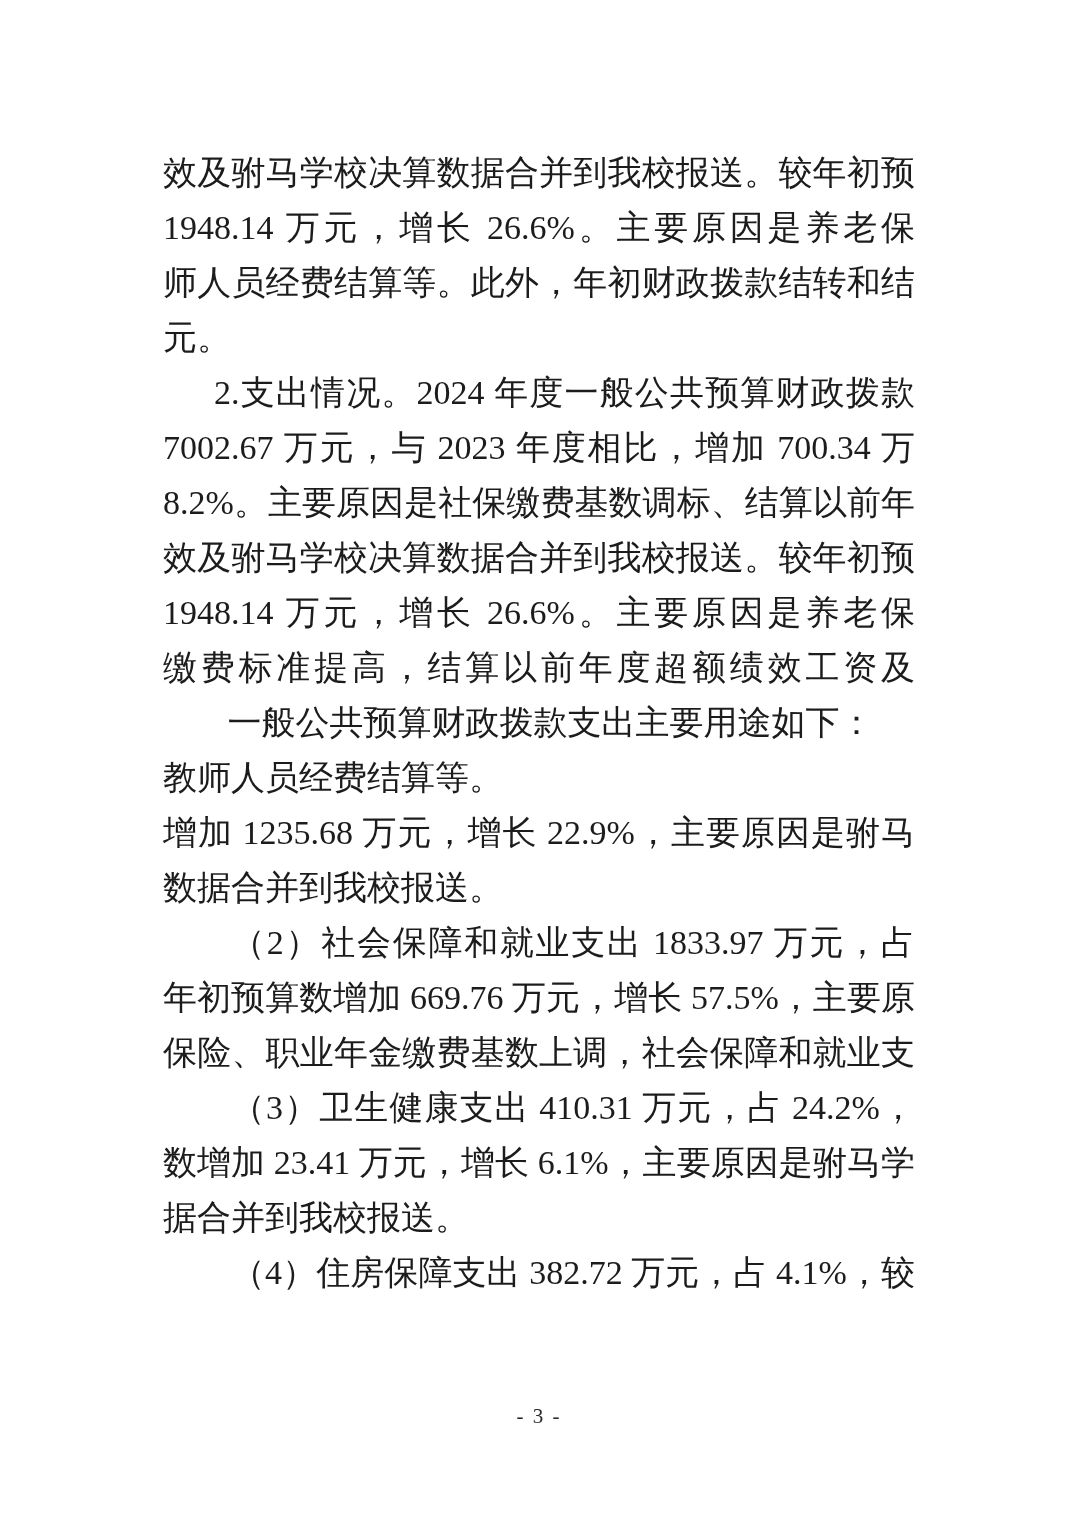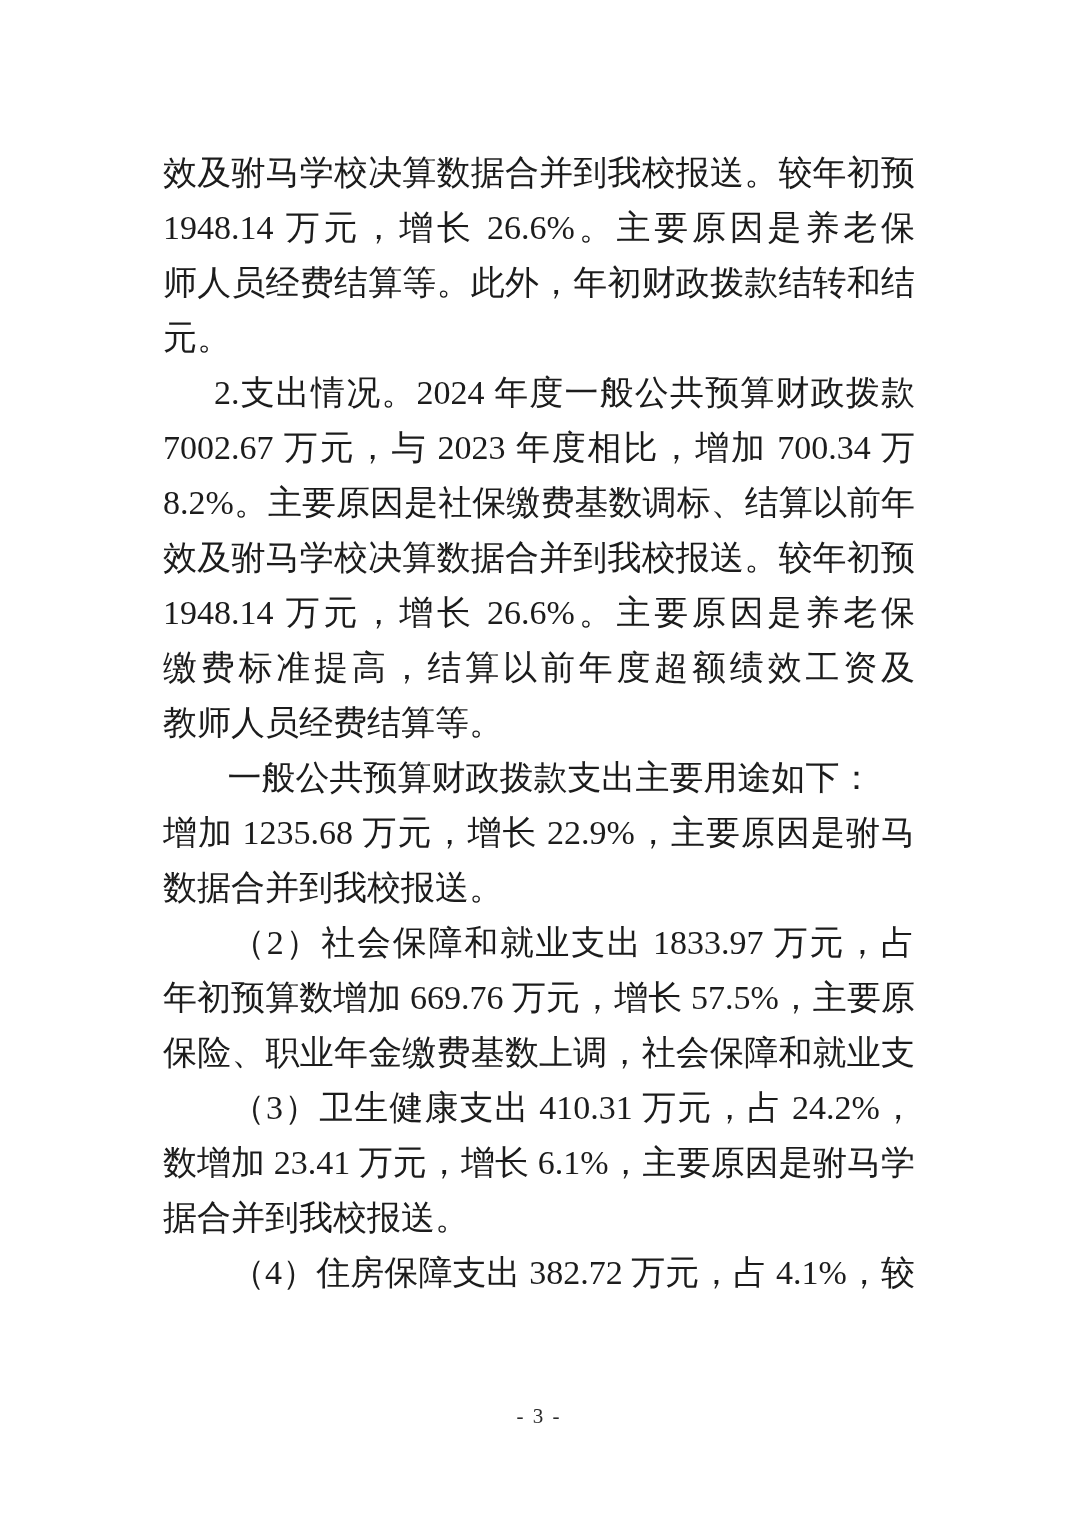--- a/index.html
+++ b/index.html
@@ -62,22 +62,22 @@
   <div class="line fill">效及驸马学校决算数据合并到我校报送。较年初预算数增加</div>
       <div class="line fill">1948.14 万元，增长 26.6%。主要原因是养老保险、职业年金</div>
       <div class="line fill">师人员经费结算等。此外，年初财政拨款结转和结余 0.00 万</div>
       <div class="line">元。</div>
       <div class="line fill" style="text-indent: 1.5em;">2.支出情况。2024 年度一般公共预算财政拨款支出</div>
       <div class="line fill">7002.67 万元，与 2023 年度相比，增加 700.34 万元，增长</div>
       <div class="line fill">8.2%。主要原因是社保缴费基数调标、结算以前年度超额绩</div>
       <div class="line fill">效及驸马学校决算数据合并到我校报送。较年初预算数增加</div>
       <div class="line fill">1948.14 万元，增长 26.6%。主要原因是养老保险、职业年金</div>
       <div class="line fill">缴费标准提高，结算以前年度超额绩效工资及 2024 年新进</div>
+      <div class="line" style="text-indent: 1.9em;">一般公共预算财政拨款支出主要用途如下：</div>
       <div class="line">教师人员经费结算等。</div>
-      <div class="line" style="text-indent: 1.9em;">一般公共预算财政拨款支出主要用途如下：</div>
       <div class="line fill">增加 1235.68 万元，增长 22.9%，主要原因是驸马学校决算</div>
       <div class="line">数据合并到我校报送。</div>
       <div class="line fill" style="text-indent: 2em;">（2）社会保障和就业支出 1833.97 万元，占 75.0%，较</div>
       <div class="line fill">年初预算数增加 669.76 万元，增长 57.5%，主要原因是养老</div>
       <div class="line fill">保险、职业年金缴费基数上调，社会保障和就业支出增加。</div>
       <div class="line fill" style="text-indent: 2em;">（3）卫生健康支出 410.31 万元，占 24.2%，较年初预算</div>
       <div class="line fill">数增加 23.41 万元，增长 6.1%，主要原因是驸马学校决算数</div>
       <div class="line">据合并到我校报送。</div>
       <div class="line fill" style="text-indent: 2em;">（4）住房保障支出 382.72 万元，占 4.1%，较年初预算</div>
     </div>

